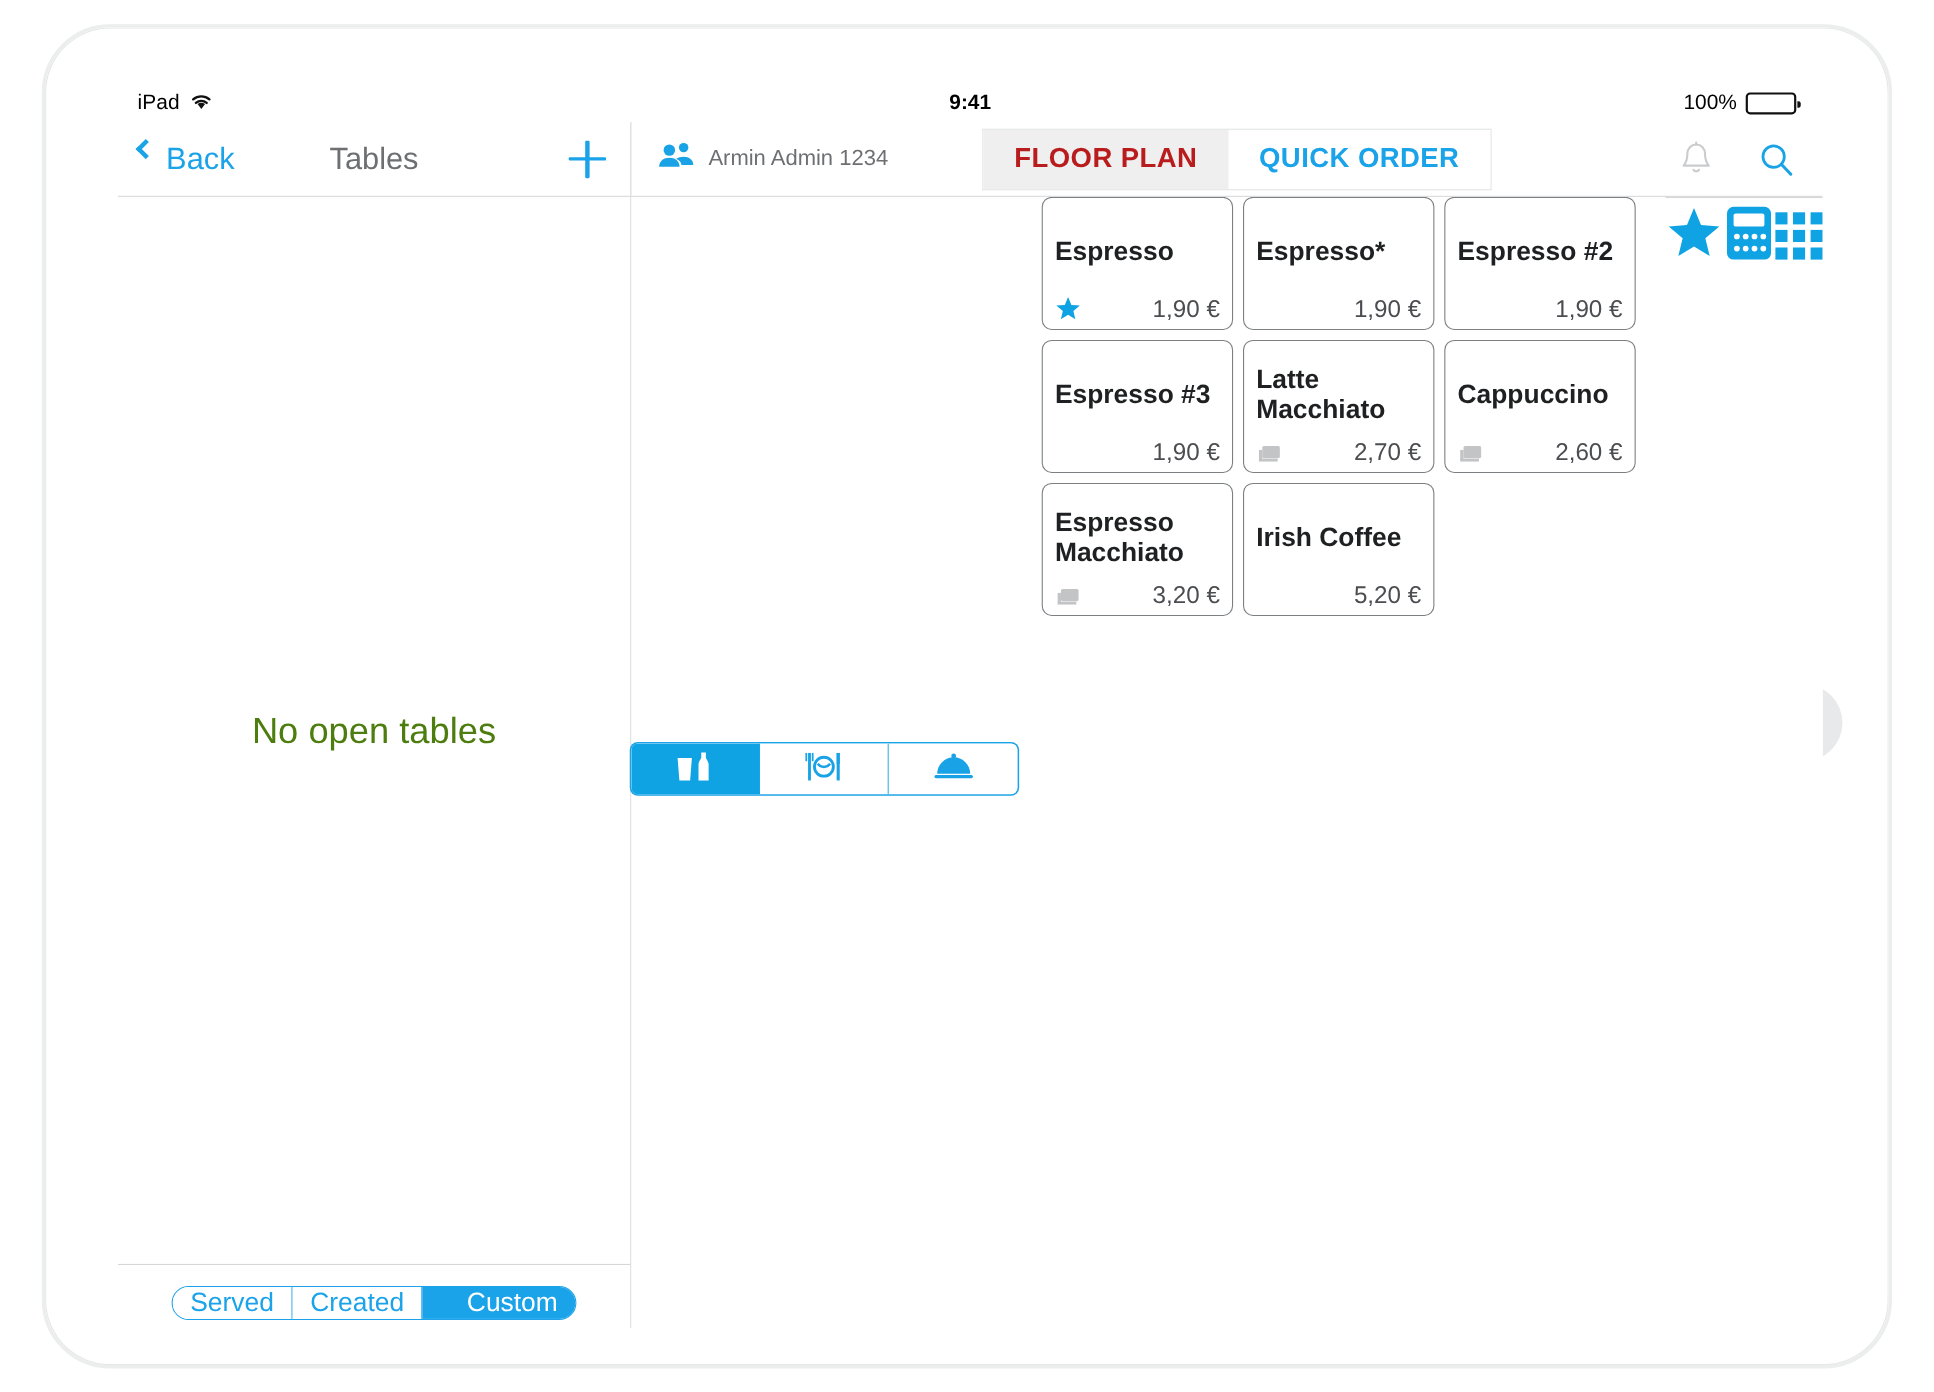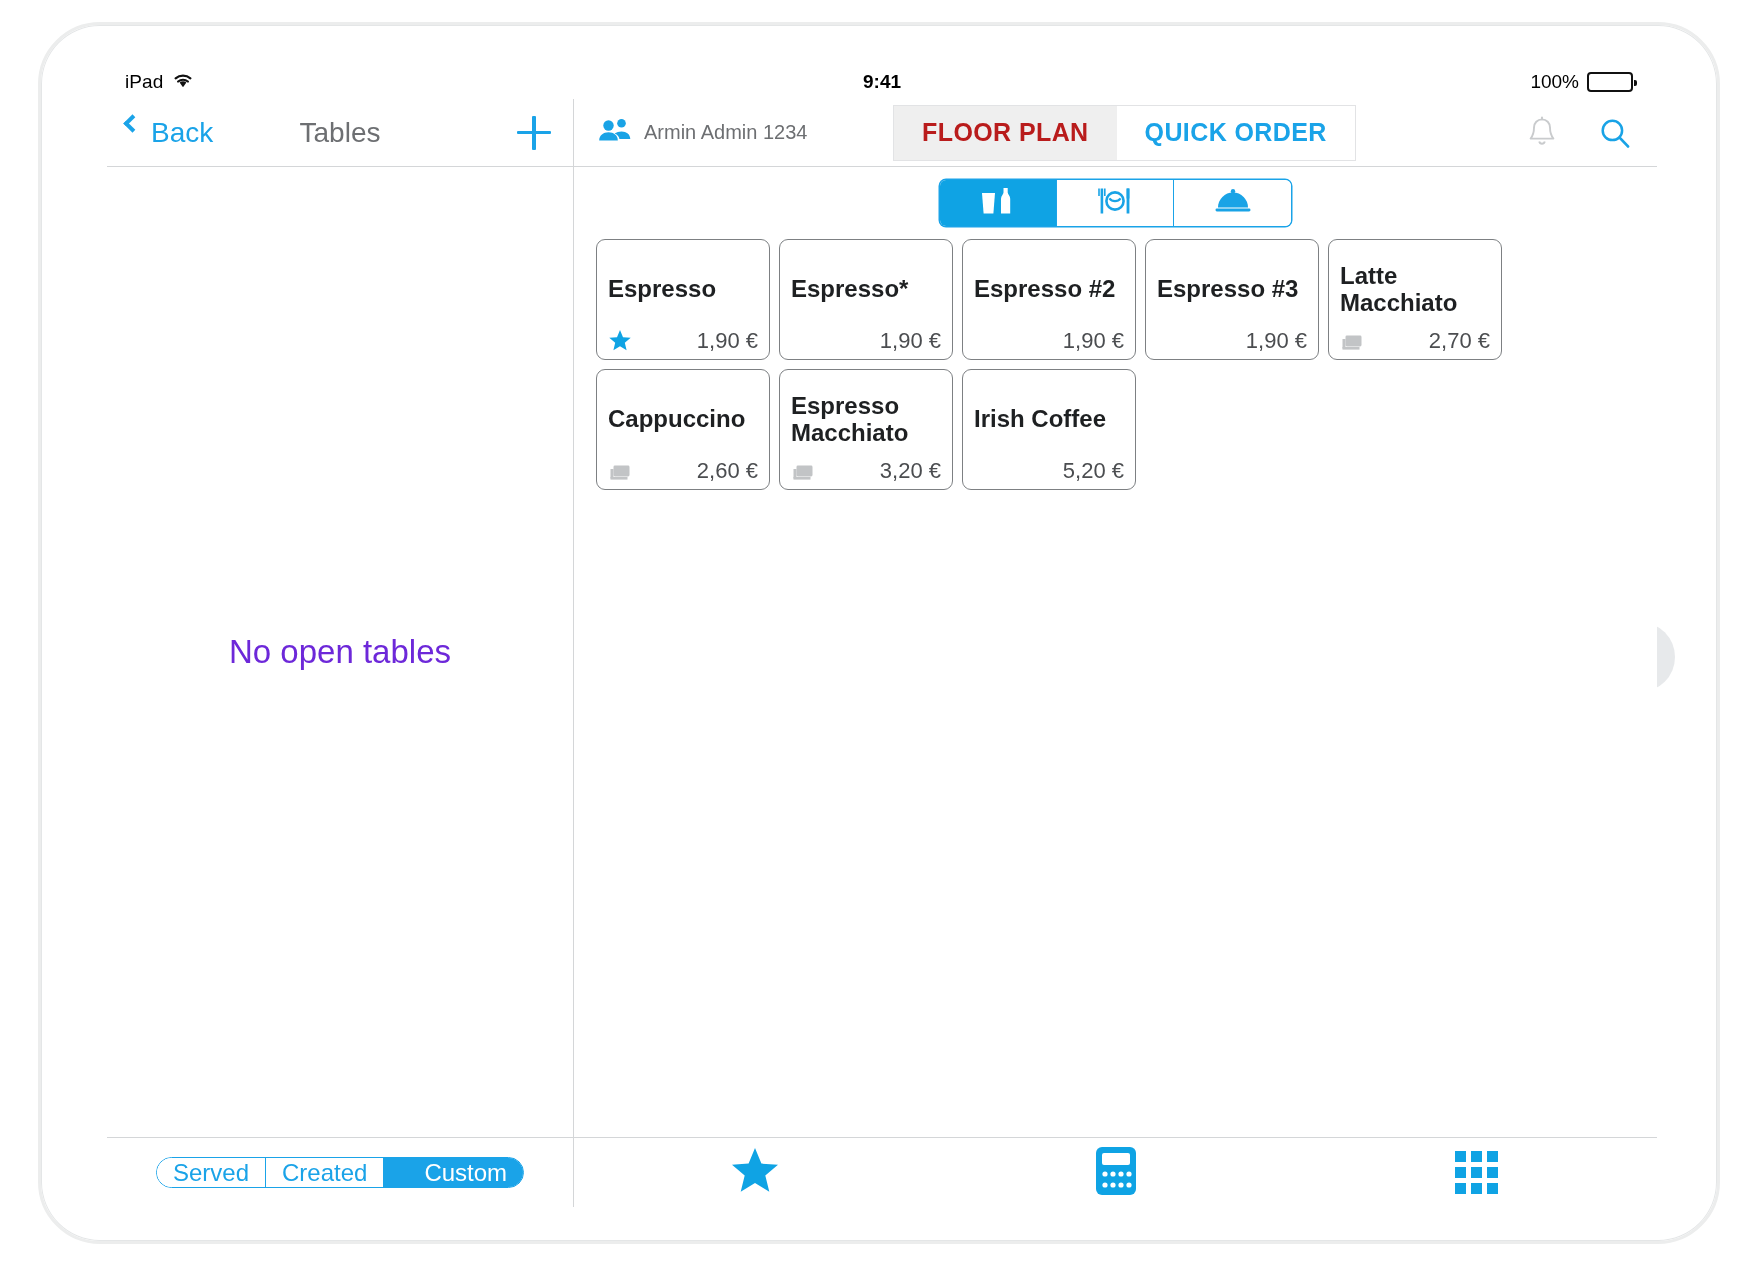--- a/index.html
+++ b/index.html
@@ -60,21 +60,21 @@
   #home-button .hb-square {
     width: 27px;
     height: 27px;
     border: 4px solid #fafbfb;
     border-radius: 8px;
   }
 
   
   #screen {
     position: absolute;
-    left: 0; top: 0;
+    left: 0; top: 12px;
     width: 1550px;
     height: 1142px;
     background: #ffffff;
     display: flex;
     flex-direction: column;
   }
 
   
   #status-bar {
     height: 34px;
@@ -236,21 +236,21 @@
     display: flex;
     flex-direction: column;
     background: #ffffff;
   }
   #tables-empty {
     flex: 1;
     display: flex;
     align-items: center;
     justify-content: center;
     font-size: 33px;
-    color: #6d28d9;
+    color: #4d7c0f;
   }
   #left-toolbar {
     height: 70px;
     flex: 0 0 70px;
     border-top: 1px solid #d4d6d8;
     display: flex;
     align-items: center;
     justify-content: center;
   }
   #filter-segment {
@@ -271,21 +271,20 @@
     border-right: 1.5px solid #1aa3e8;
     cursor: pointer;
   }
   #filter-segment .fseg:last-child { border-right: none; padding-left: 40px; }
   #filter-segment .fseg.active { background: #1aa3e8; color: #ffffff; }
 
   
   #right-pane {
     flex: 1;
     display: flex;
-    flex-direction: column;
     min-width: 0;
     background: #ffffff;
   }
   #category-bar {
     flex: 0 0 72px;
     display: flex;
     align-items: center;
     justify-content: center;
   }
   #category-segment {

